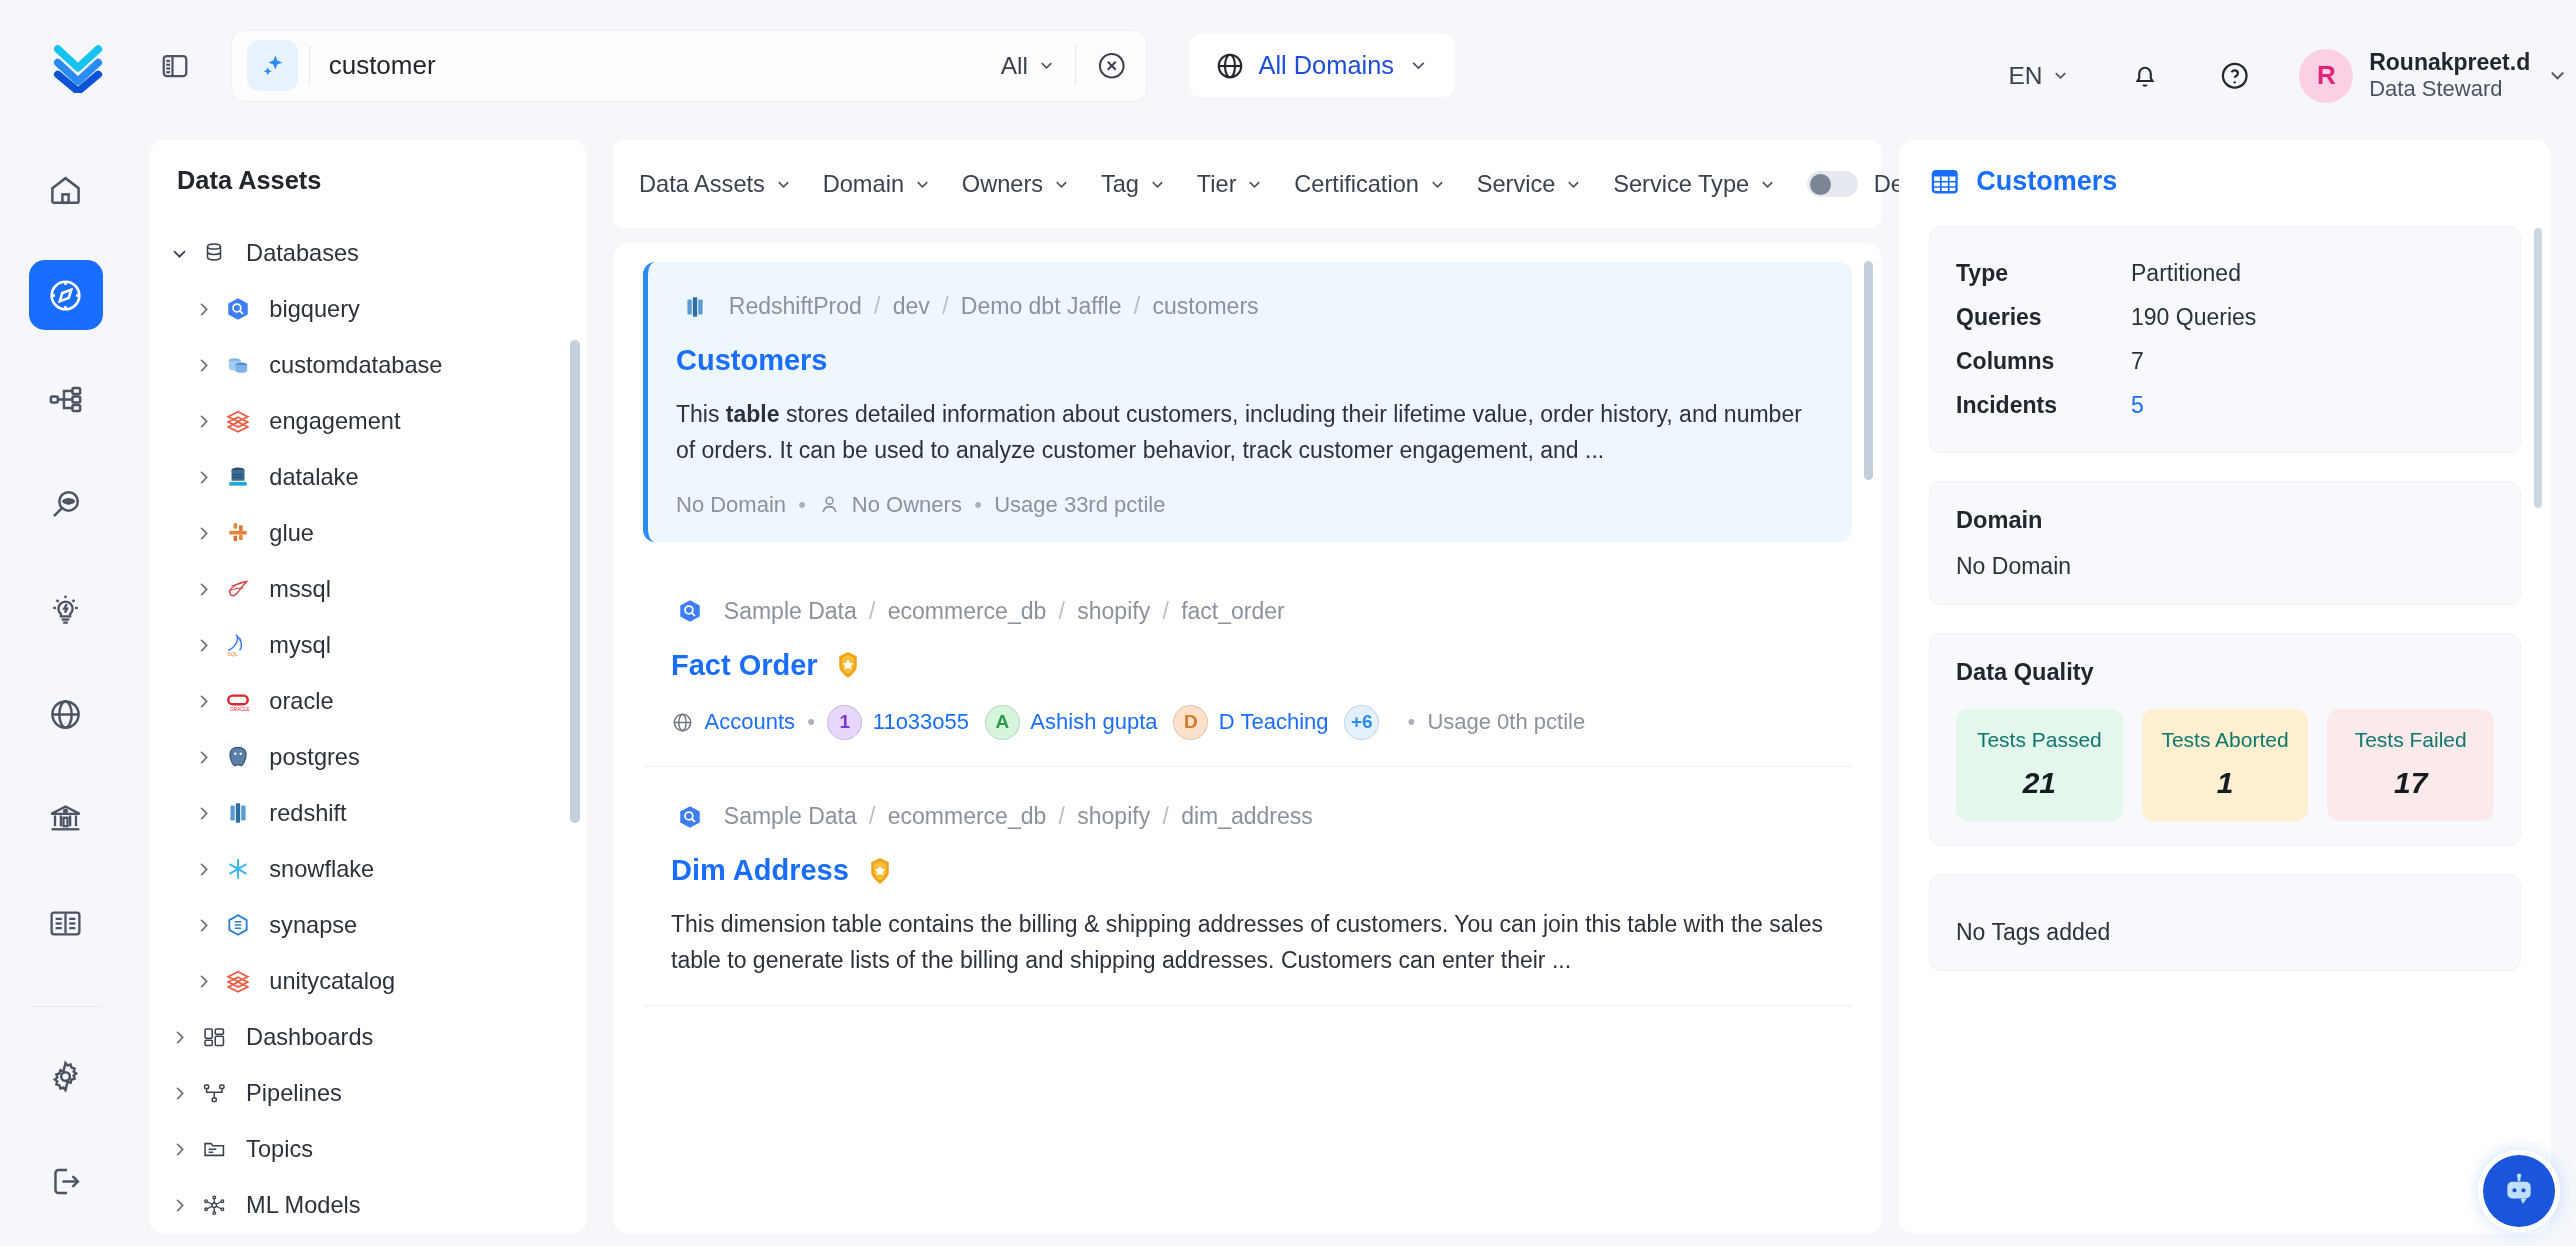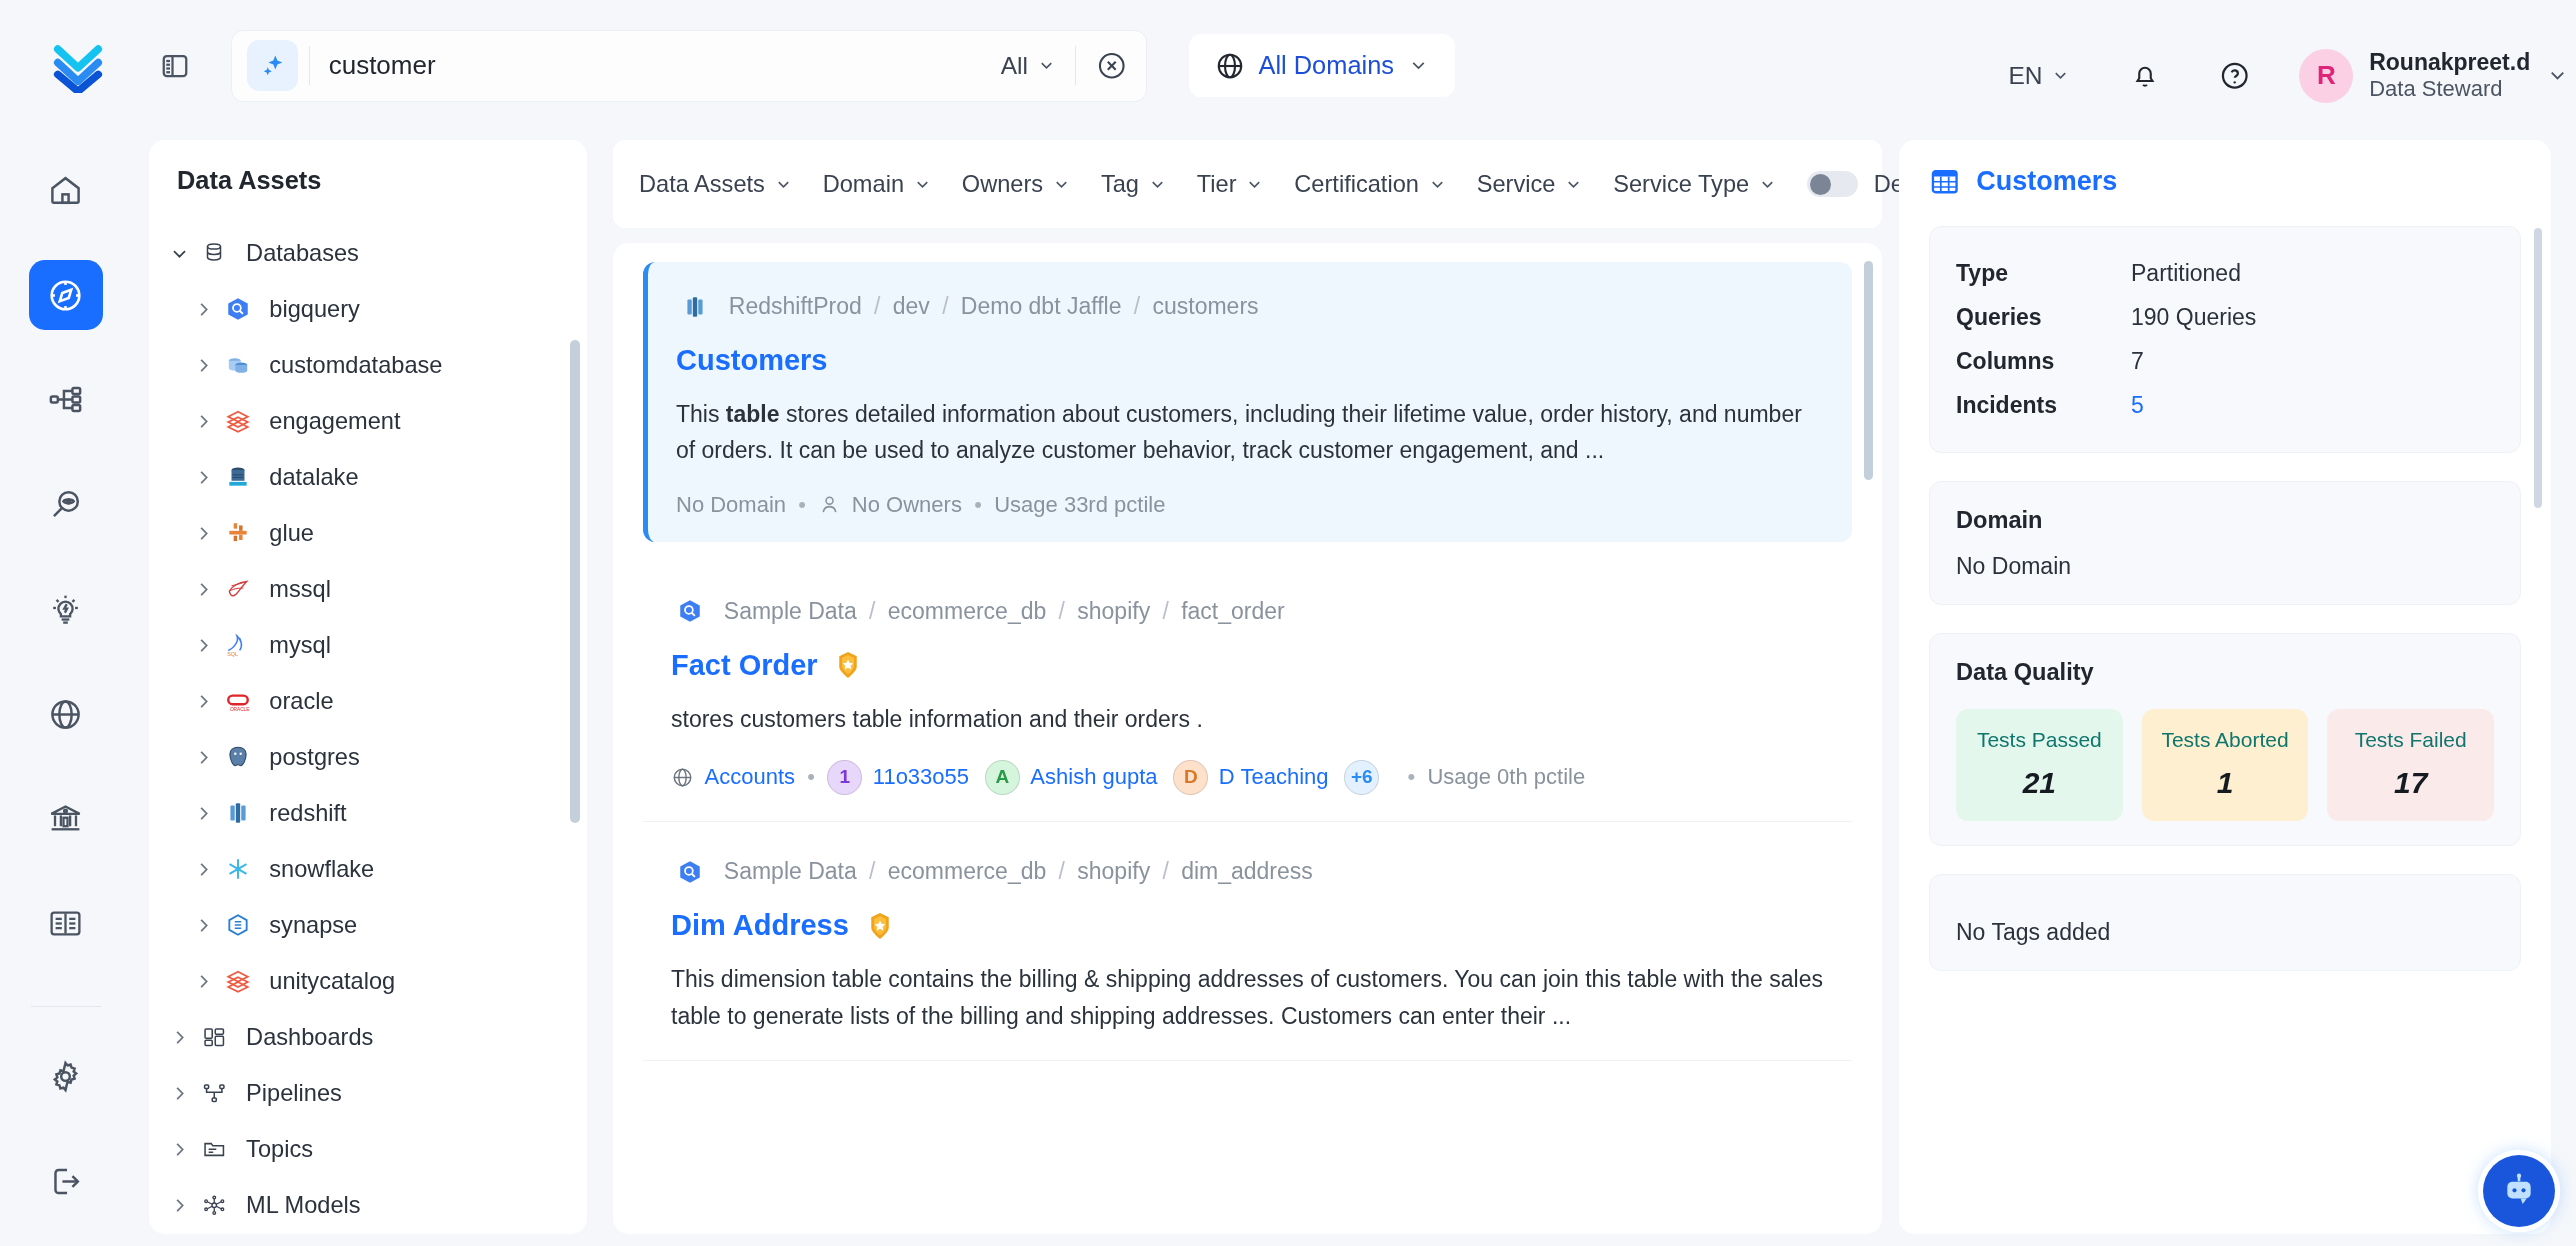--- a/index.html
+++ b/index.html
@@ -829,21 +829,20 @@
           <div class="card-title">
             <span>Fact Order</span>
             <span style="display: flex;">
               <svg width="30" height="30" viewBox="0 0 24 24">
                 <path d="M12 1.6 19 5v8.2c0 3-3.6 6.4-7 9.2-3.4-2.8-7-6.2-7-9.2V5z" fill="#f2a31c"></path>
                 <path d="M12 4 16.8 6.3v6.4c0 2.2-2.6 4.8-4.8 6.6-2.2-1.8-4.8-4.4-4.8-6.6V6.3z" fill="#fbbf3d"></path>
                 <path d="M12 7.6l1.3 2.6 2.9.4-2.1 2 .5 2.9-2.6-1.4-2.6 1.4.5-2.9-2.1-2 2.9-.4z" fill="#fff"></path>
               </svg>
             </span>
           </div>
-          <div class="card-desc"><span>stores customers table information and their orders .</span></div>
           <div class="card-meta">
             <span style="display: flex; margin-right: 10.5px;">
               <svg width="23" height="23" viewBox="0 0 24 24" fill="none" stroke="#6b737f" stroke-width="1.5">
                 <circle cx="12" cy="12" r="8.6"></circle>
                 <ellipse cx="12" cy="12" rx="3.8" ry="8.6"></ellipse>
                 <line x1="3.4" y1="12" x2="20.6" y2="12"></line>
               </svg>
             </span>
             <span class="meta-link">Accounts</span>
             <span class="meta-dot">•</span>

